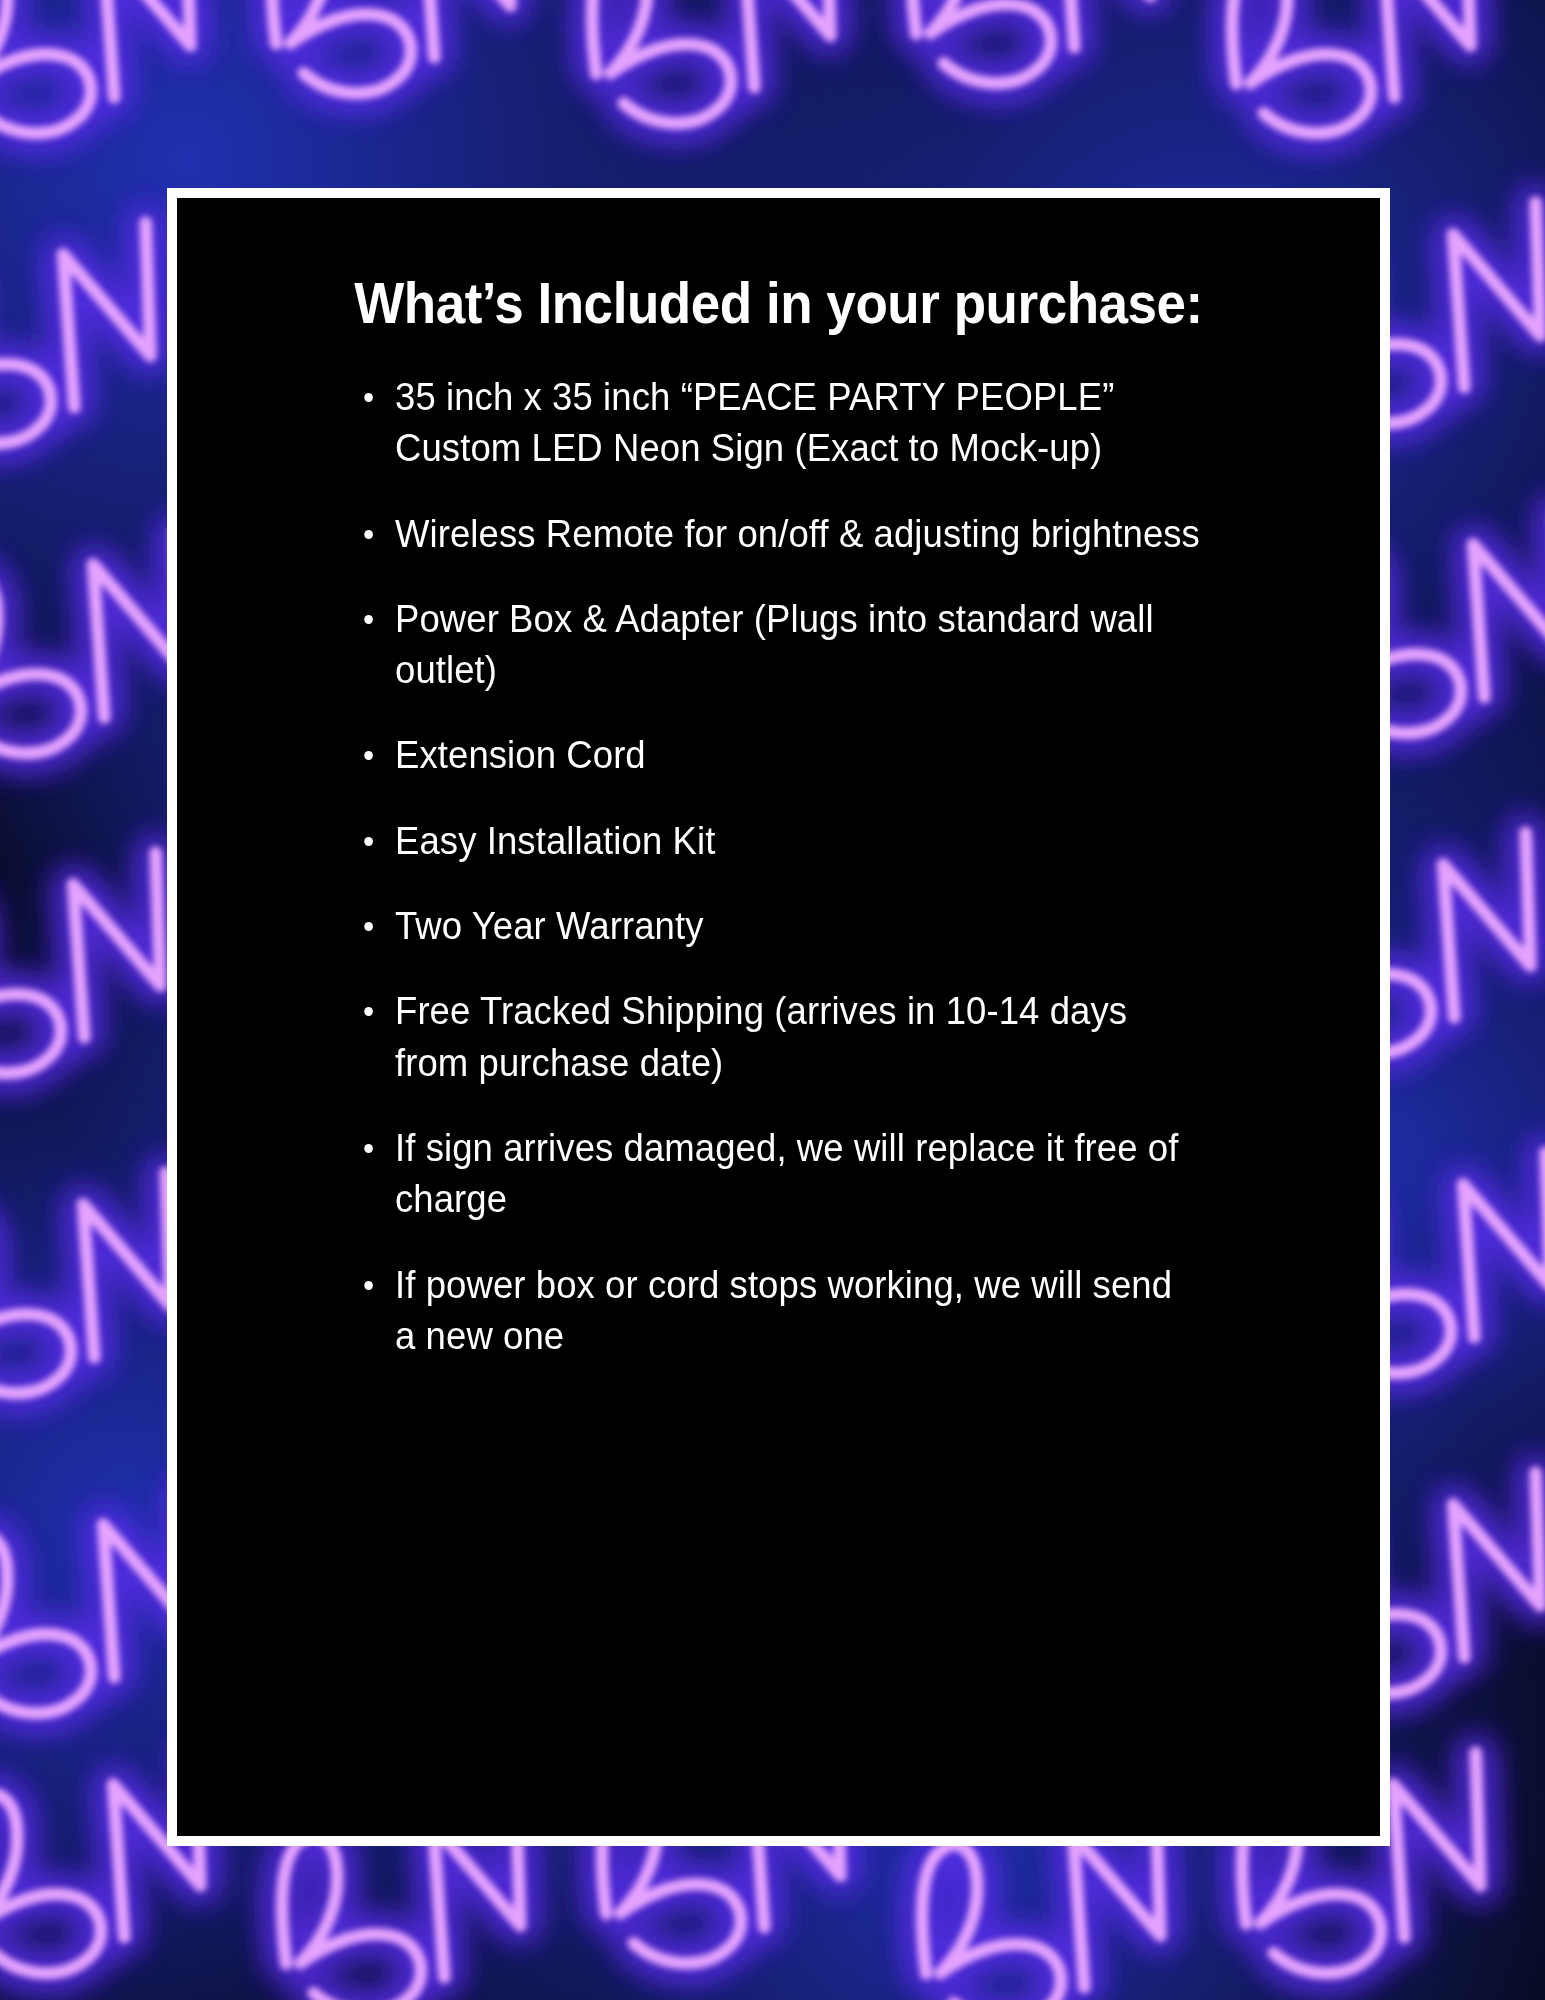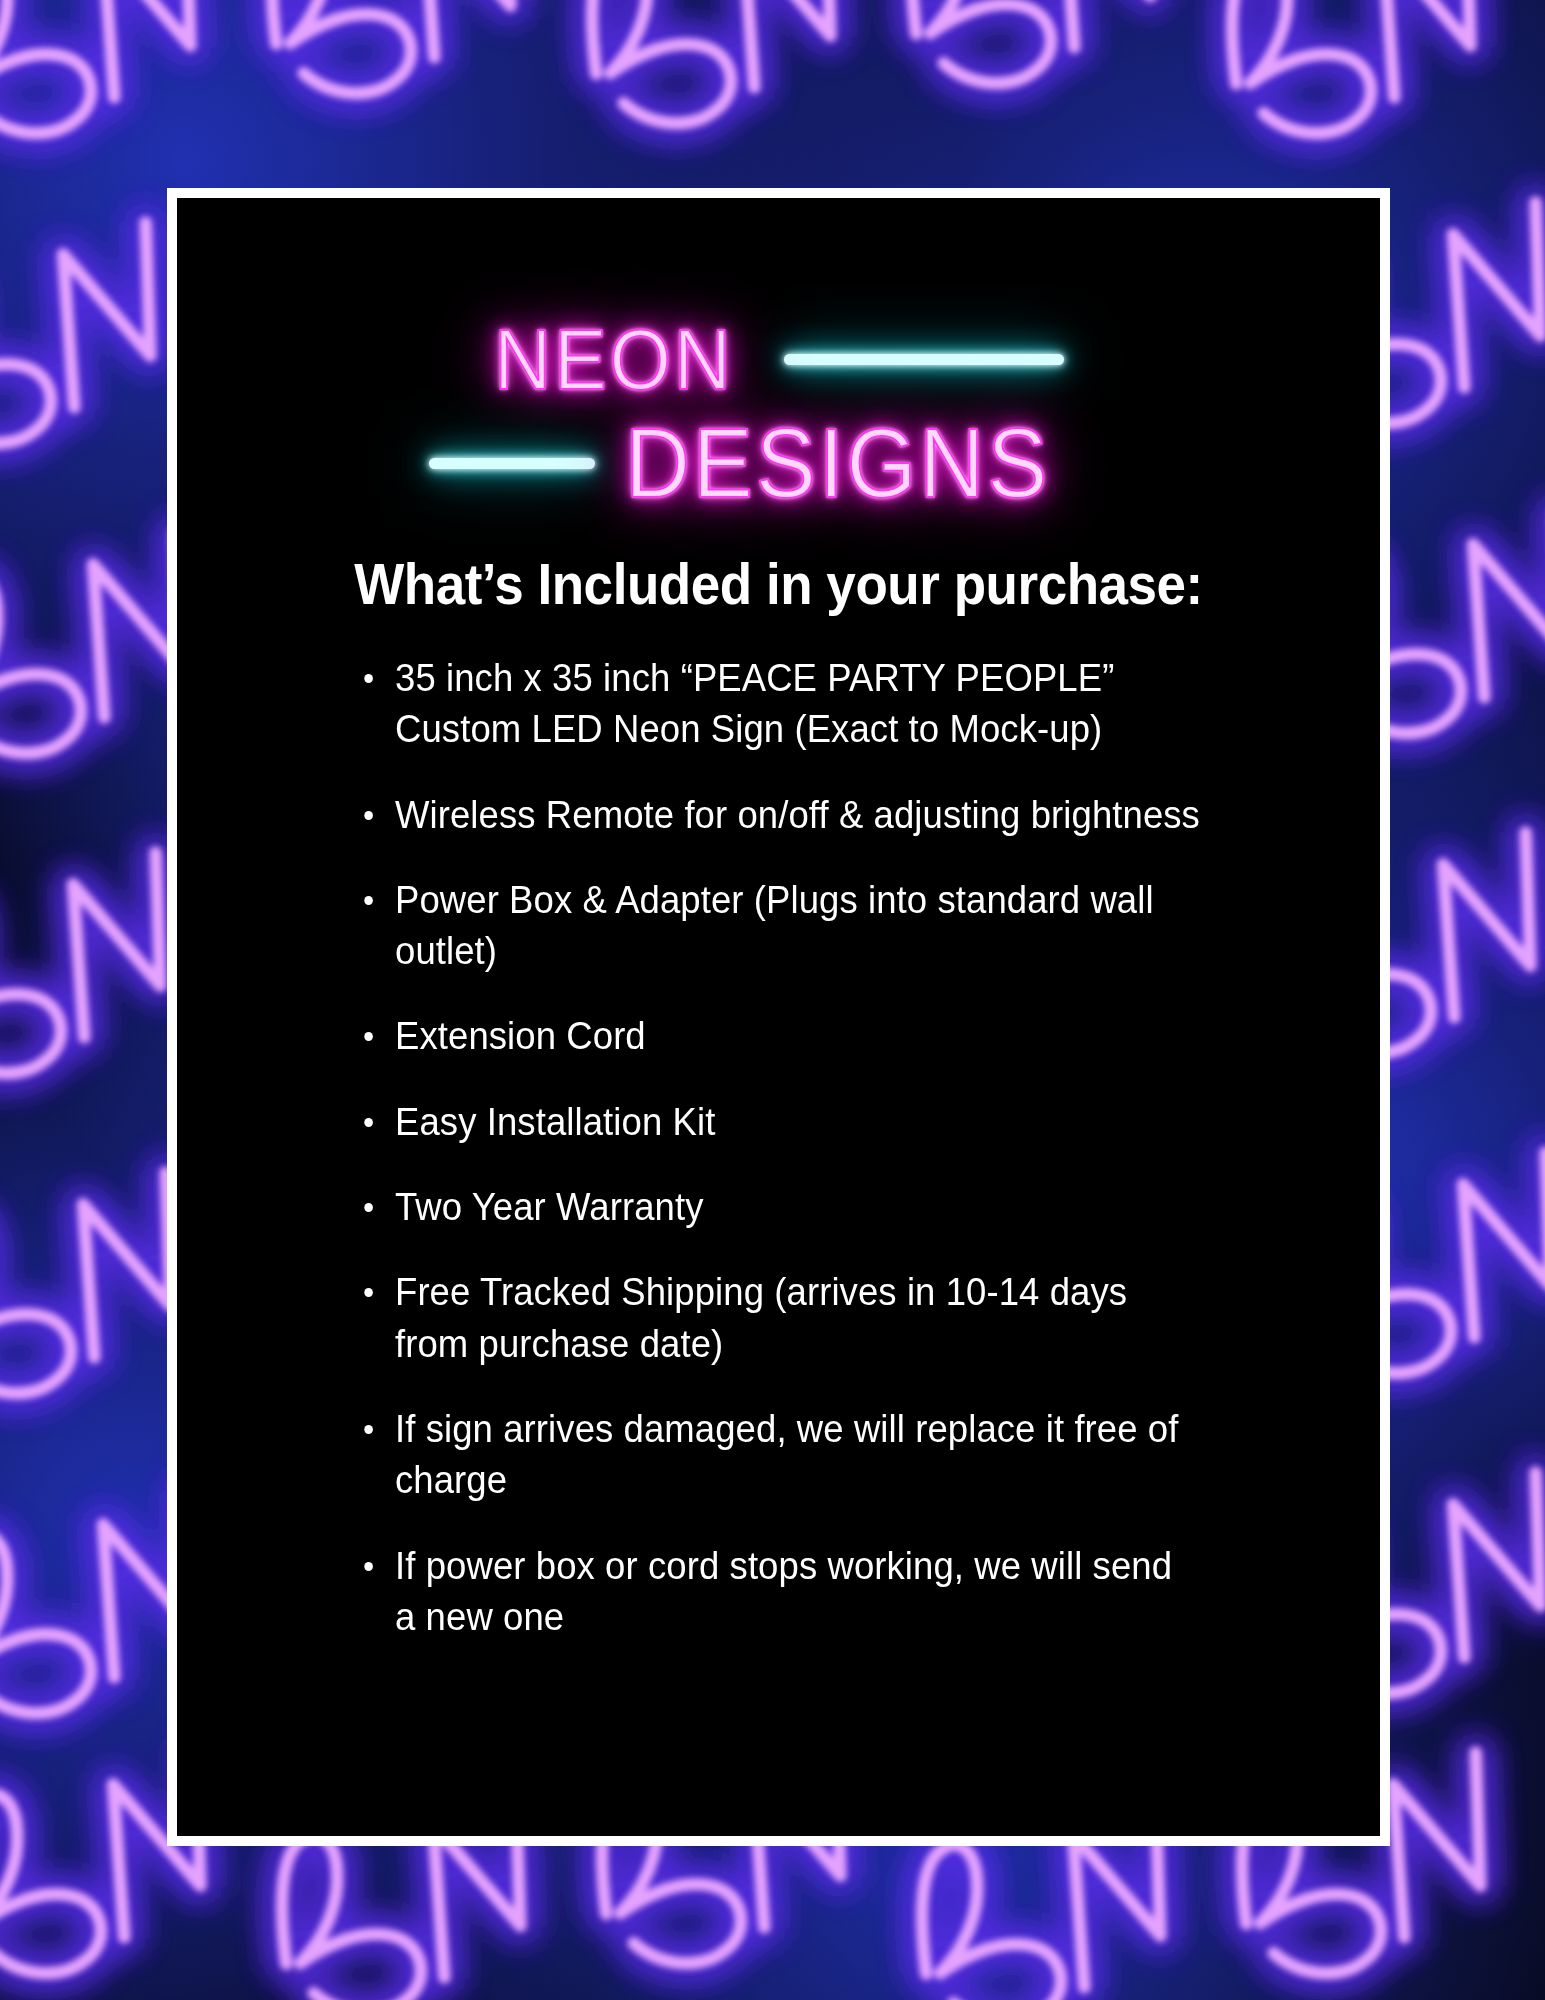--- a/index.html
+++ b/index.html
@@ -230,30 +230,20 @@
           <use href="#scribbleGlyph" transform="translate(900,1850) rotate(-12) scale(1.15)"></use>
           <use href="#scribbleGlyph" transform="translate(1220,1800) rotate(-12) scale(1.15)"></use>
         </g>
       </g>
     </svg>
   </div>
 
   <div class="card-frame">
     <div class="card">
 
-      <div class="logo">
-        <div class="logo-row logo-row-top">
-          <span class="neon-word">NEON</span>
-          <span class="neon-bar"></span>
-        </div>
-        <div class="logo-row logo-row-bottom">
-          <span class="neon-bar neon-bar-short"></span>
-          <span class="neon-word neon-word-lg">DESIGNS</span>
-        </div>
-      </div>
 
       <h1 class="heading">What’s Included in your purchase:</h1>
 
       <ul class="bullets">
         <li class="bullet-item">35 inch x 35 inch “PEACE PARTY PEOPLE” Custom LED Neon Sign (Exact to Mock-up)</li>
         <li class="bullet-item">Wireless Remote for on/off &amp; adjusting brightness</li>
         <li class="bullet-item">Power Box &amp; Adapter (Plugs into standard wall outlet)</li>
         <li class="bullet-item">Extension Cord</li>
         <li class="bullet-item">Easy Installation Kit</li>
         <li class="bullet-item">Two Year Warranty</li>

